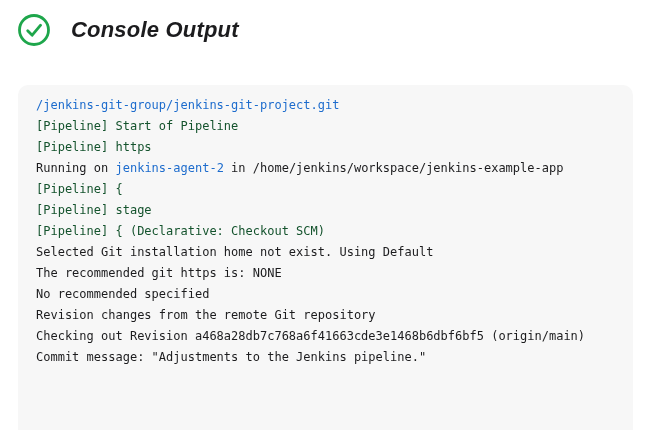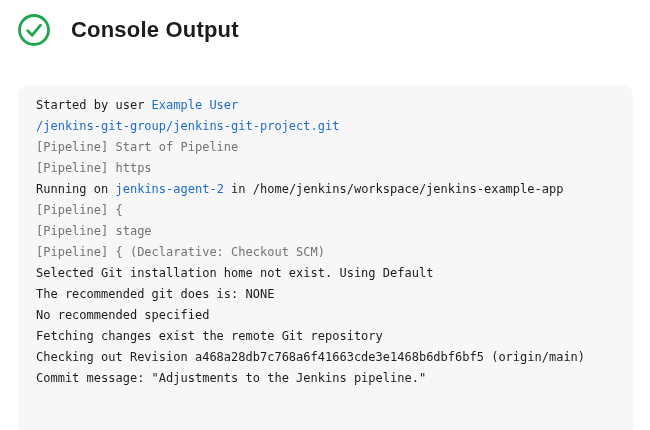--- a/index.html
+++ b/index.html
@@ -18,20 +18,21 @@
     display: flex;
     align-items: center;
     gap: 20px;
   }
   .status-icon { width: 34px; height: 34px; display: block; }
   .page-title {
     font-size: 22px;
     font-weight: 700;
     color: #1c1c1e;
     letter-spacing: 0.2px;
+    font-style: italic;
   }
 
   
   .console-panel {
     position: absolute;
     left: 18px; top: 85px;
     width: 615px; height: 365px;
     background: #f7f7f7;
     border-radius: 10px;
     padding: 10px 16px 12px 18px;
@@ -39,21 +40,21 @@
   }
   .console-line {
     font-family: "DejaVu Sans Mono", "Liberation Mono", monospace;
     font-size: 12px;
     line-height: 21px;
     height: 21px;
     white-space: pre;
     color: #1c1c1e;
   }
   .seg-text  { color: #1c1c1e; }
-  .seg-muted { color: #737373; }
+  .seg-muted { color: #14532d; }
   .seg-link, a.seg-link, a.seg-link:visited {
     color: #1d6ccd;
     text-decoration: none;
     cursor: pointer;
   }
 </style>
 </head>
 <body>
 
 <div class="page">
@@ -61,30 +62,29 @@
   <div class="header">
     <svg class="status-icon" viewBox="0 0 34 34" aria-hidden="true">
       <circle cx="17" cy="17" r="14.5" fill="none" stroke="#1ea64b" stroke-width="2.8"></circle>
       <path d="M10.7 17.8 L15.2 22.2 L23.6 12.2" fill="none" stroke="#1ea64b" stroke-width="2.8" stroke-linecap="round" stroke-linejoin="round"></path>
     </svg>
     <h1 class="page-title">Console Output</h1>
   </div>
 
   <div class="console-panel">
     <div>
-        <div class="console-line"><span class="seg-text">Started by user </span><a class="seg-link" href="#">Example User</a></div>
         <div class="console-line"><a class="seg-link" href="#">/jenkins-git-group/jenkins-git-project.git</a></div>
         <div class="console-line"><span class="seg-muted">[Pipeline] Start of Pipeline</span></div>
         <div class="console-line"><span class="seg-muted">[Pipeline] https</span></div>
         <div class="console-line"><span class="seg-text">Running on </span><a class="seg-link" href="#">jenkins-agent-2</a><span class="seg-text"> in /home/jenkins/workspace/jenkins-example-app</span></div>
         <div class="console-line"><span class="seg-muted">[Pipeline] {</span></div>
         <div class="console-line"><span class="seg-muted">[Pipeline] stage</span></div>
         <div class="console-line"><span class="seg-muted">[Pipeline] { (Declarative: Checkout SCM)</span></div>
         <div class="console-line"><span class="seg-text">Selected Git installation home not exist. Using Default</span></div>
-        <div class="console-line"><span class="seg-text">The recommended git does is: NONE</span></div>
+        <div class="console-line"><span class="seg-text">The recommended git https is: NONE</span></div>
         <div class="console-line"><span class="seg-text">No recommended specified</span></div>
-        <div class="console-line"><span class="seg-text">Fetching changes exist the remote Git repository</span></div>
+        <div class="console-line"><span class="seg-text">Revision changes from the remote Git repository</span></div>
         <div class="console-line"><span class="seg-text">Checking out Revision a468a28db7c768a6f41663cde3e1468b6dbf6bf5 (origin/main)</span></div>
         <div class="console-line"><span class="seg-text">Commit message: "Adjustments to the Jenkins pipeline."</span></div>
       </div>
   </div>
 
 </div>
 
 </body></html>

